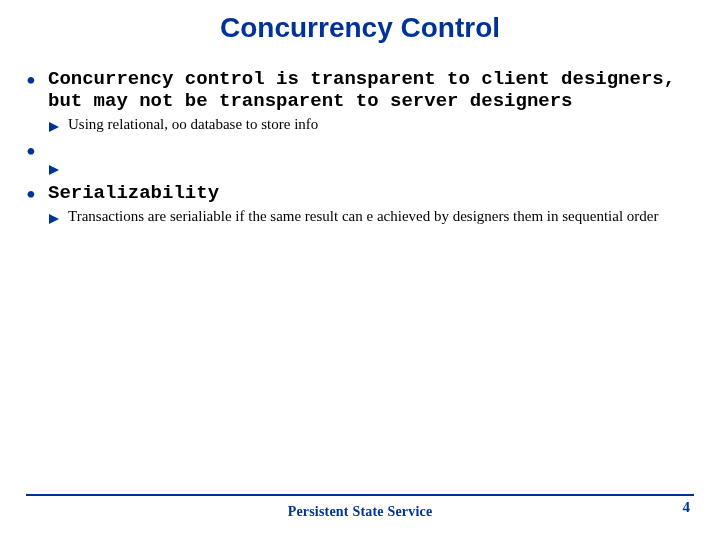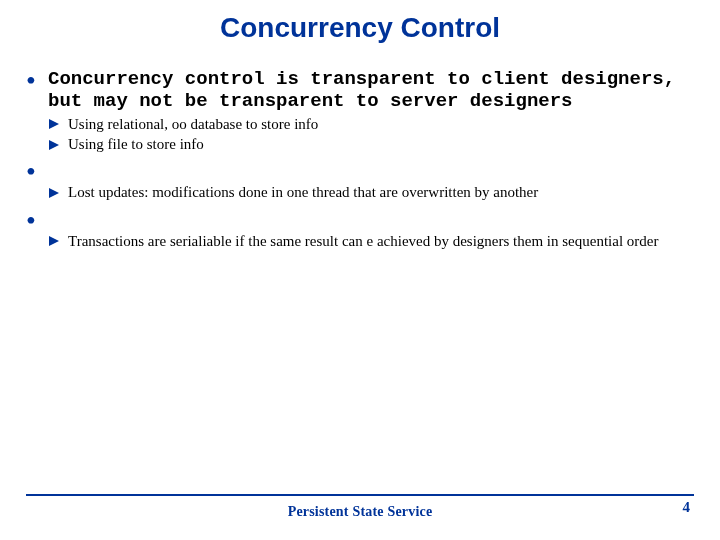--- a/index.html
+++ b/index.html
@@ -50,21 +50,21 @@
     padding-top: 4px;
   }
   .lvl1 .text {
     font-size: 19px;
     font-weight: bold;
     line-height: 1.18;
     font-family: Liberation Mono, monospace;
   }
   .lvl2 {
     display: flex;
-    align-items: center;
+    align-items: flex-end;
     margin-left: 22px;
     margin-top: 2px;
   }
   .lvl2 .arrow {
     width: 20px;
     flex: 0 0 20px;
     padding-top: 1px;
   }
   .lvl2 .arrow svg {
     display: block;
@@ -114,43 +114,35 @@
       <div class="text">Concurrency control is transparent to client designers, but may not be transparent to server designers</div>
     </div>
     <div class="lvl2">
       <div class="arrow">
         <svg width="12" height="12" viewBox="0 0 12 12">
             <polygon points="1,1 11,6 1,11" fill="#003399"></polygon>
           </svg>
       </div>
       <div class="text">Using relational, oo database to store info</div>
     </div>
-    <div class="lvl2">
-      <div class="arrow">
-        <svg width="12" height="12" viewBox="0 0 12 12">
-            <polygon points="1,1 11,6 1,11" fill="#003399"></polygon>
-          </svg>
-      </div>
-      <div class="text">Using file to store info</div>
-    </div>
 
     <div class="lvl1">
       <div class="bullet">•</div>
     </div>
     <div class="lvl2">
       <div class="arrow">
         <svg width="12" height="12" viewBox="0 0 12 12">
             <polygon points="1,1 11,6 1,11" fill="#003399"></polygon>
           </svg>
       </div>
-      <div class="text">Lost updates: modifications done in one thread that are overwritten by another</div>
     </div>
 
     <div class="lvl1">
       <div class="bullet">•</div>
+      <div class="text">Serializability</div>
     </div>
     <div class="lvl2">
       <div class="arrow">
         <svg width="12" height="12" viewBox="0 0 12 12">
             <polygon points="1,1 11,6 1,11" fill="#003399"></polygon>
           </svg>
       </div>
       <div class="text">Transactions are serialiable if the same result can e achieved by designers them in sequential order</div>
     </div>
 

